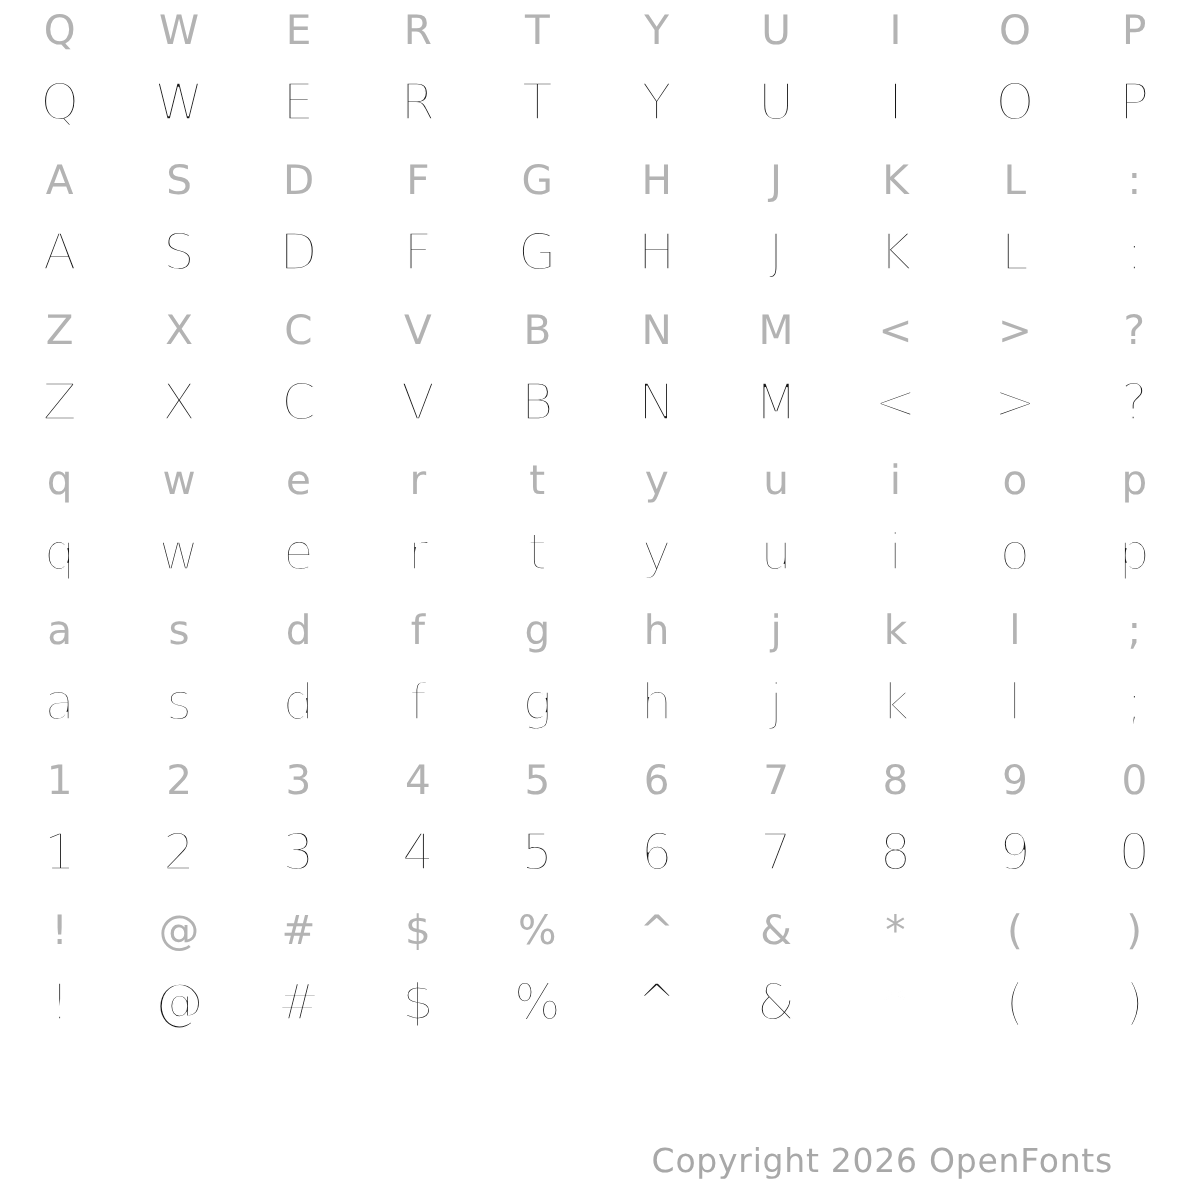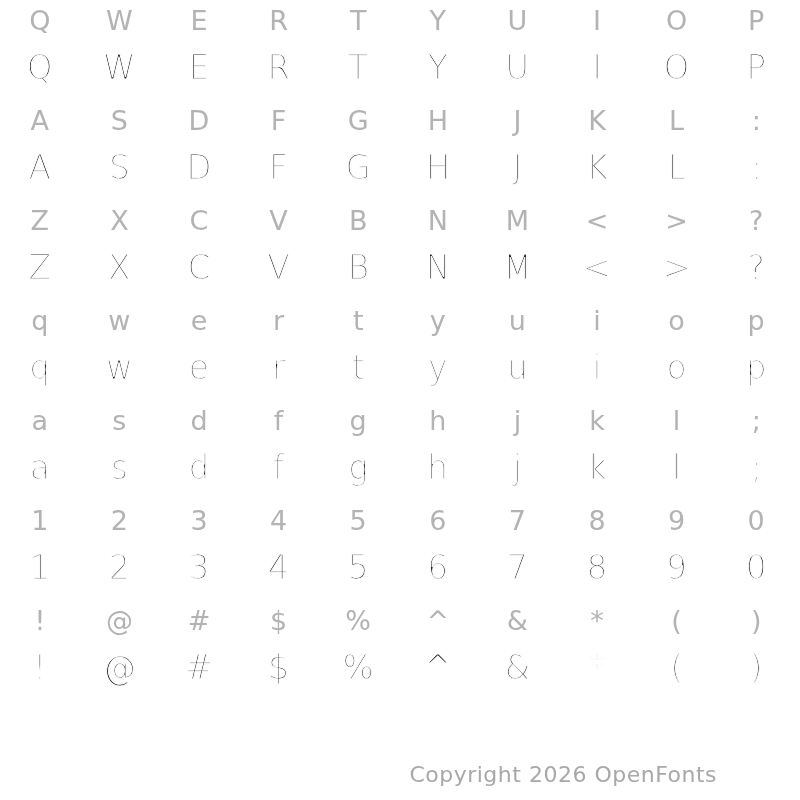--- a/index.html
+++ b/index.html
@@ -39,21 +39,21 @@
     margin-bottom: 6px;
     font-size: 33px;
     font-weight: 200;
     color: #161616;
     font-family: "DejaVu Sans", "Liberation Sans", sans-serif;
     -webkit-text-stroke: 1px #ffffff; 
   }
   .cell { display: inline-block; }
   .footer {
     position: absolute;
-    right: 83px;
+    right: 58px;
     bottom: 13px;
     font-size: 22px;
     color: #a8a8a8;
     letter-spacing: 0.5px;
     font-family: "DejaVu Sans", "Liberation Sans", sans-serif;
   }
 </style>
 </head>
 <body>
 

